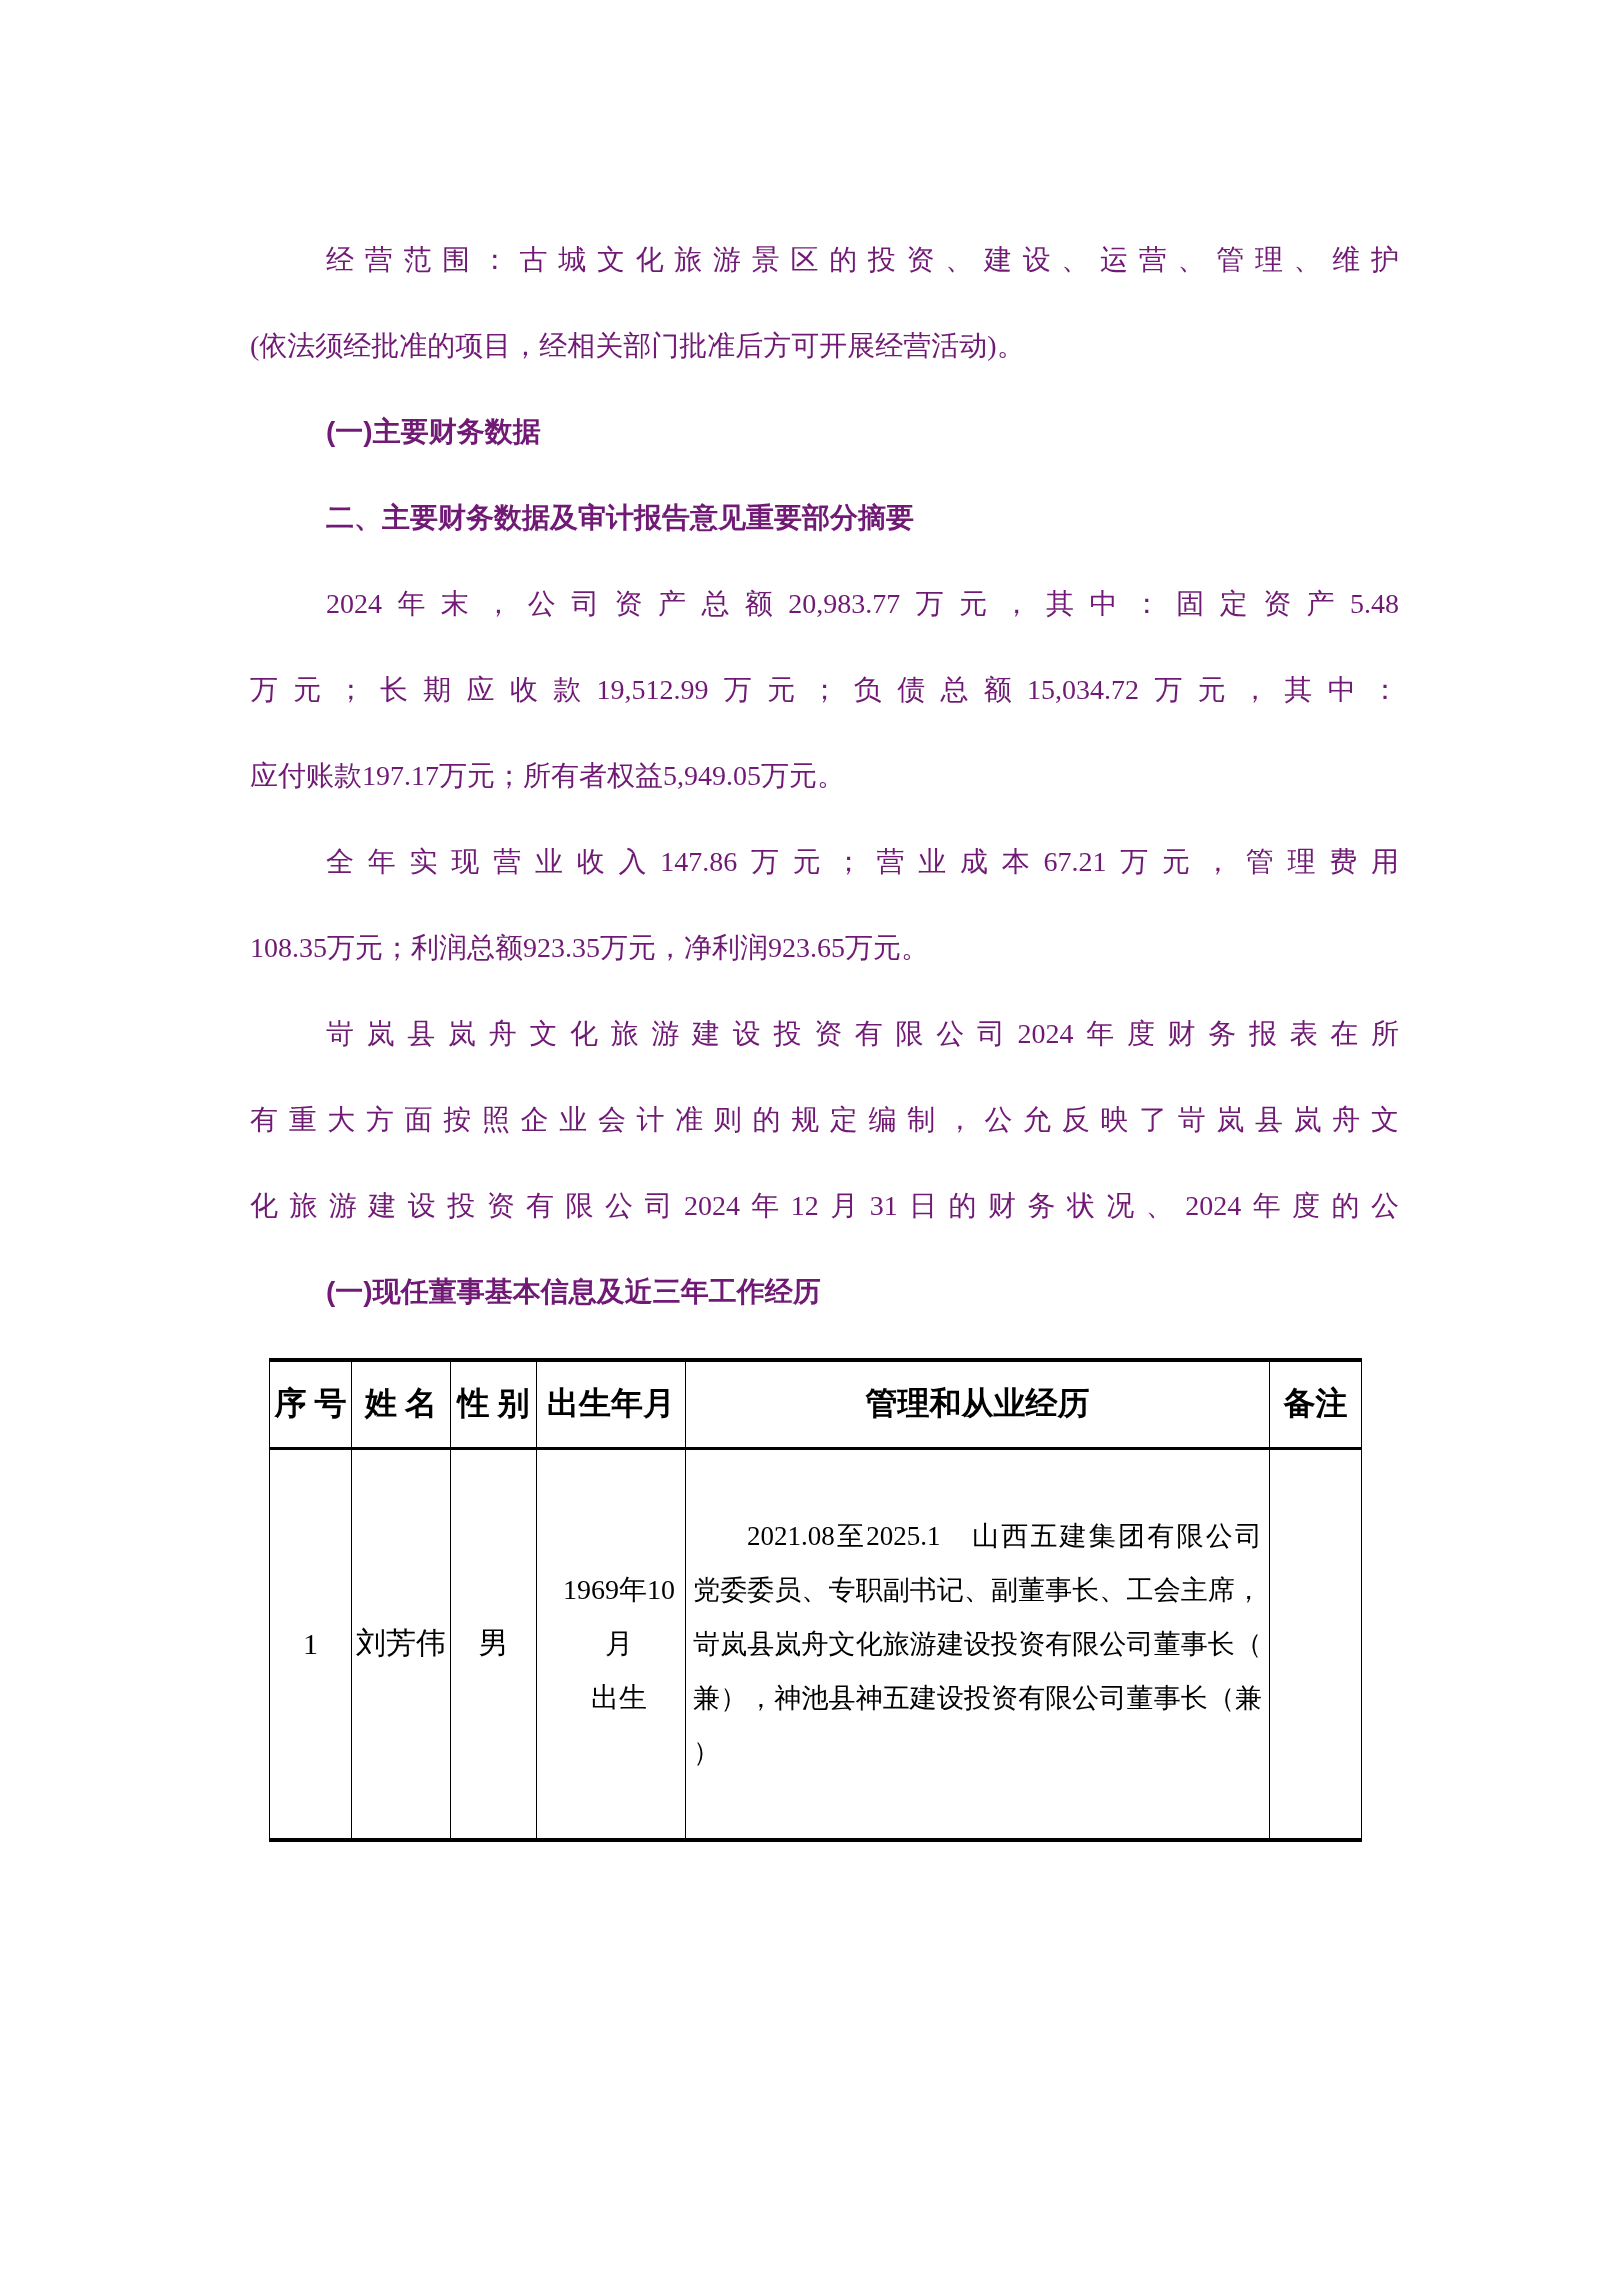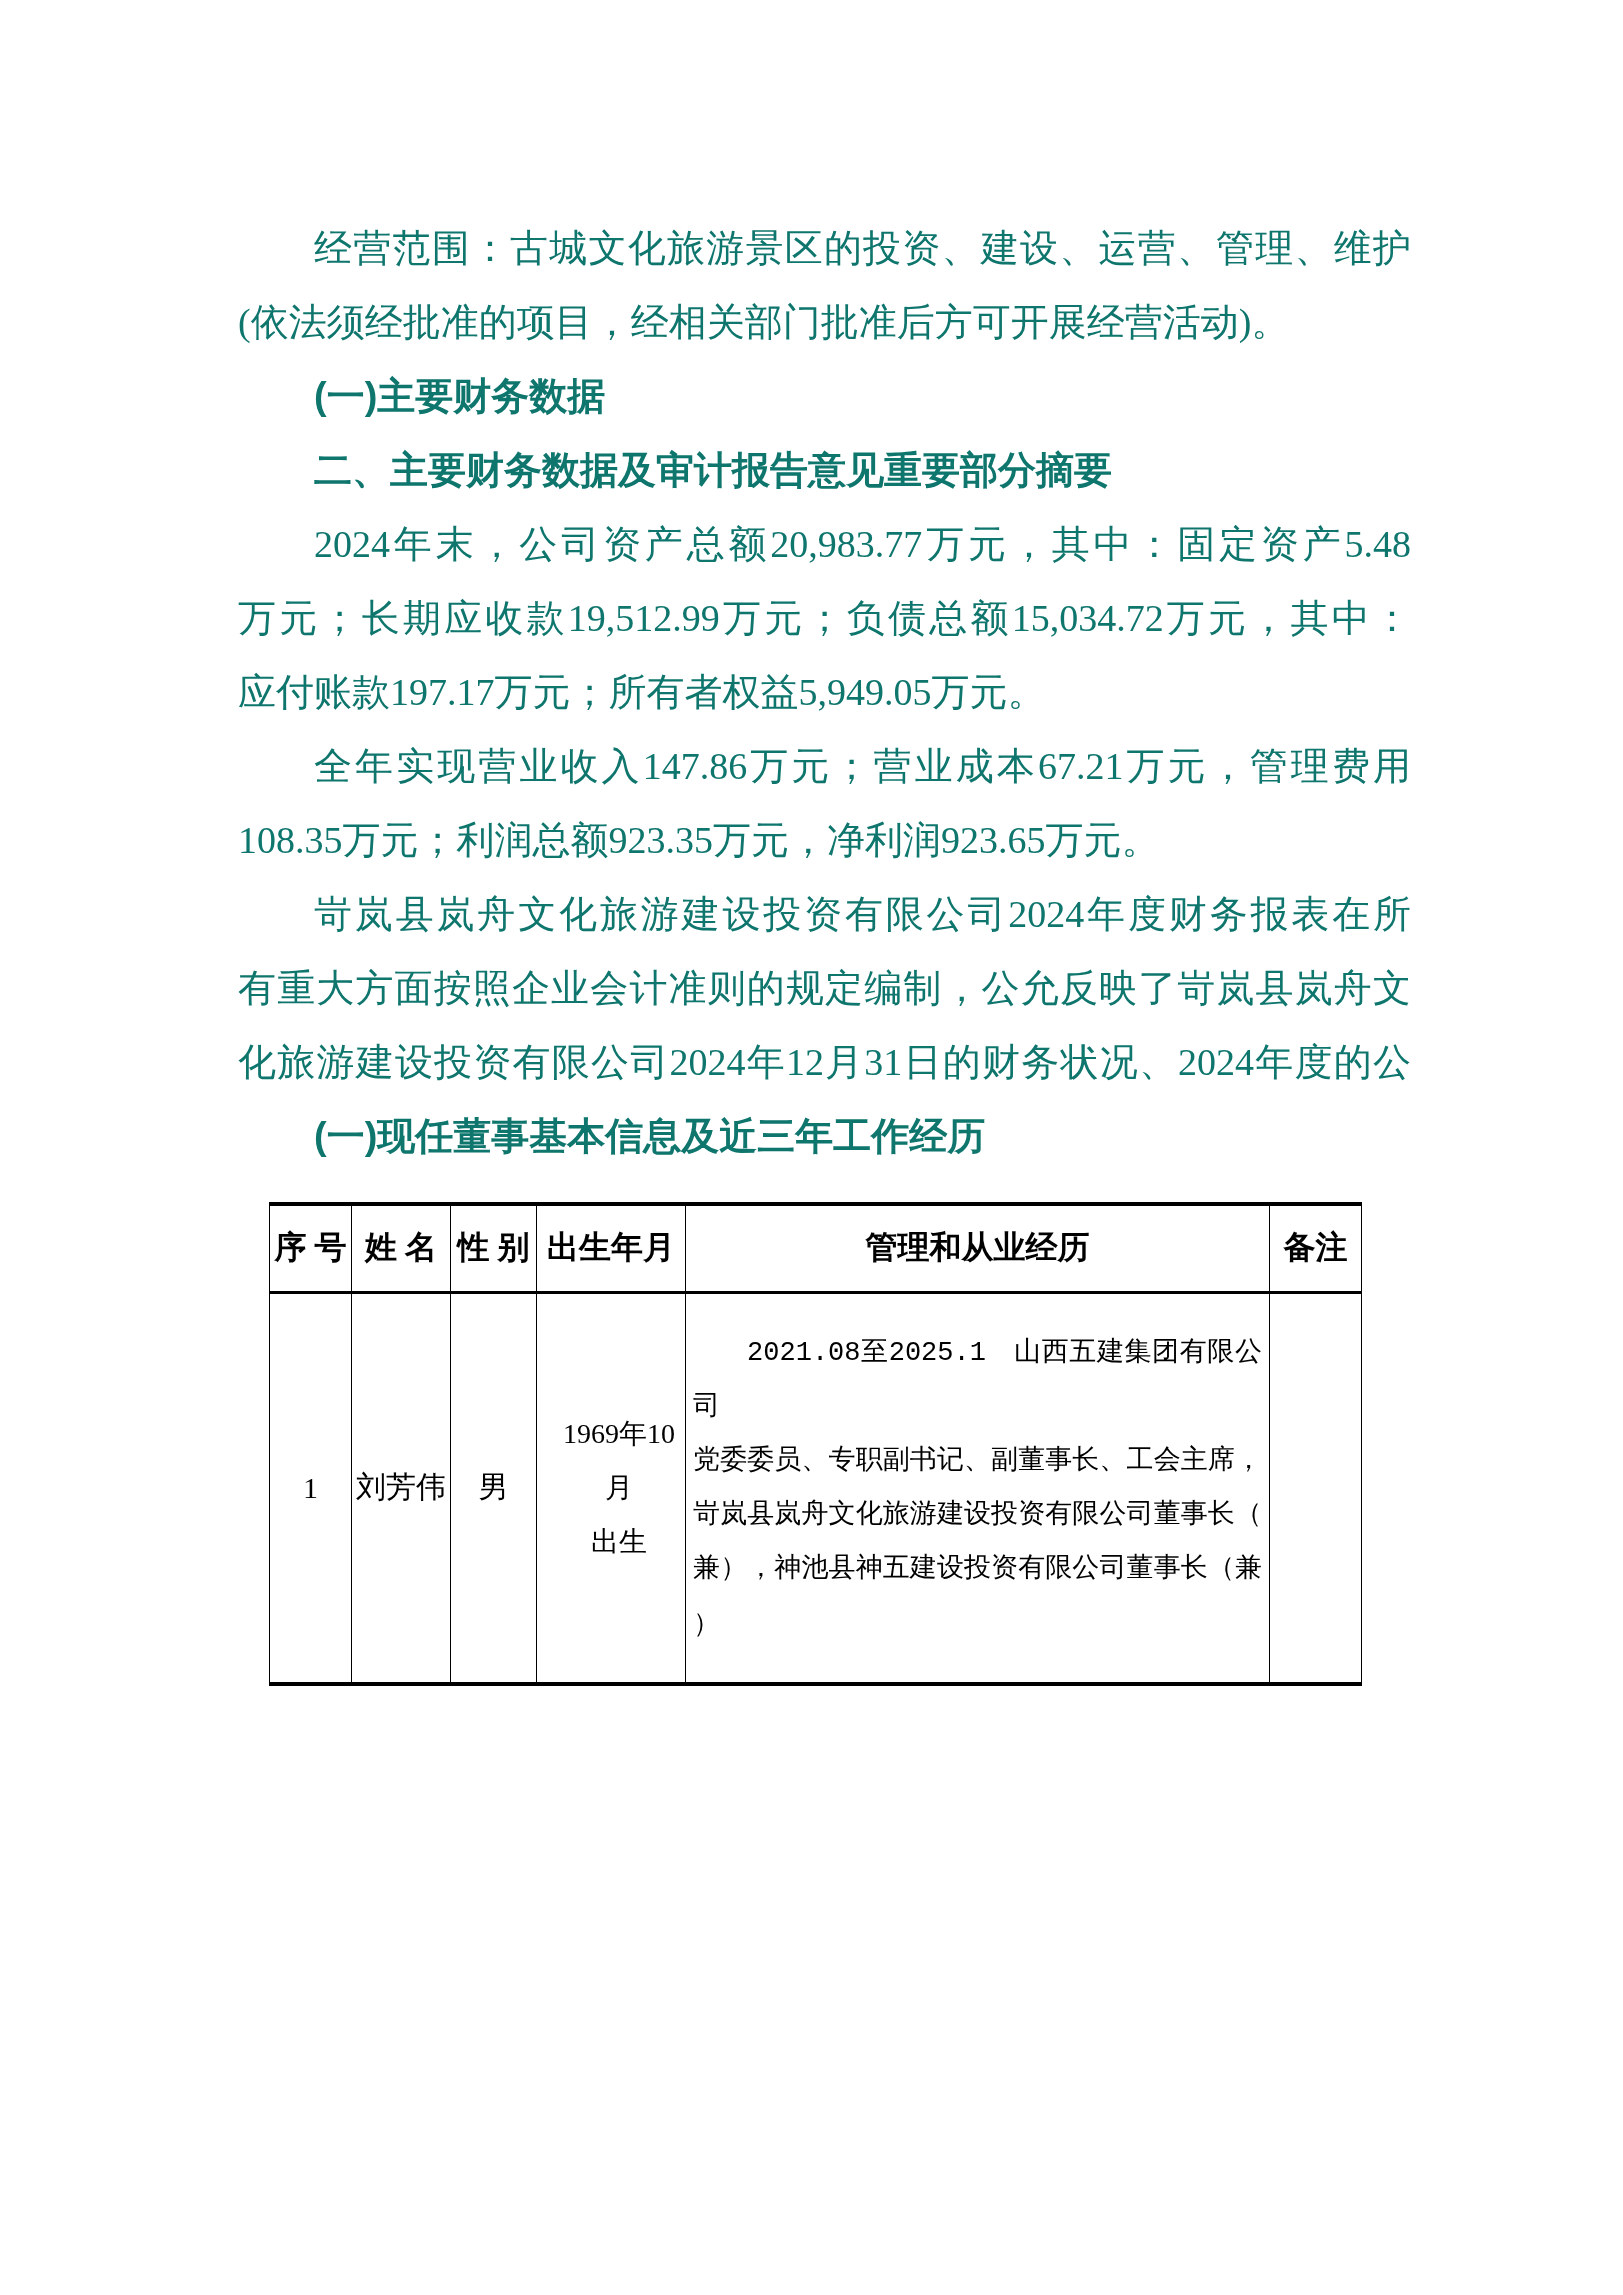--- a/index.html
+++ b/index.html
@@ -16,26 +16,26 @@
 
   .content {
     position: absolute;
     left: 238px;
     top: 211px;
     width: 1173px;
   }
 
   
   .ln {
-    margin: 0;
+    margin: 12px;
     padding: 0;
     font-family: "Liberation Serif", "DejaVu Serif", serif;
-    font-size: 38px;
+    font-size: 28px;
     line-height: 74px;
-    color: #0f766e;
+    color: #701a75;
     text-align: left;
   }
   
   .jf { text-align: justify; text-align-last: justify; }
   
   .ind { text-indent: 76px; }
   
   .hd {
     font-weight: 700;
     font-family: "Liberation Sans", "DejaVu Sans", sans-serif;
@@ -80,21 +80,21 @@
   td.cell-exp {
     text-align: left;
     padding: 0 7.1px;
   }
   .xln {
     margin: 0;
     font-size: 27px;
     line-height: 54px;
     text-align: left;
   }
-  .xln.jf { text-align: justify; text-align-last: justify; font-family: Liberation Mono, monospace; }
+  .xln.jf { text-align: justify; text-align-last: justify; }
   .xind { text-indent: 54px; }
 </style>
 </head>
 <body>
 
 <div class="page">
   <div class="content">
 
     <p class="ln jf ind">经营范围：古城文化旅游景区的投资、建设、运营、管理、维护</p>
     <p class="ln">(依法须经批准的项目，经相关部门批准后方可开展经营活动)。</p>

